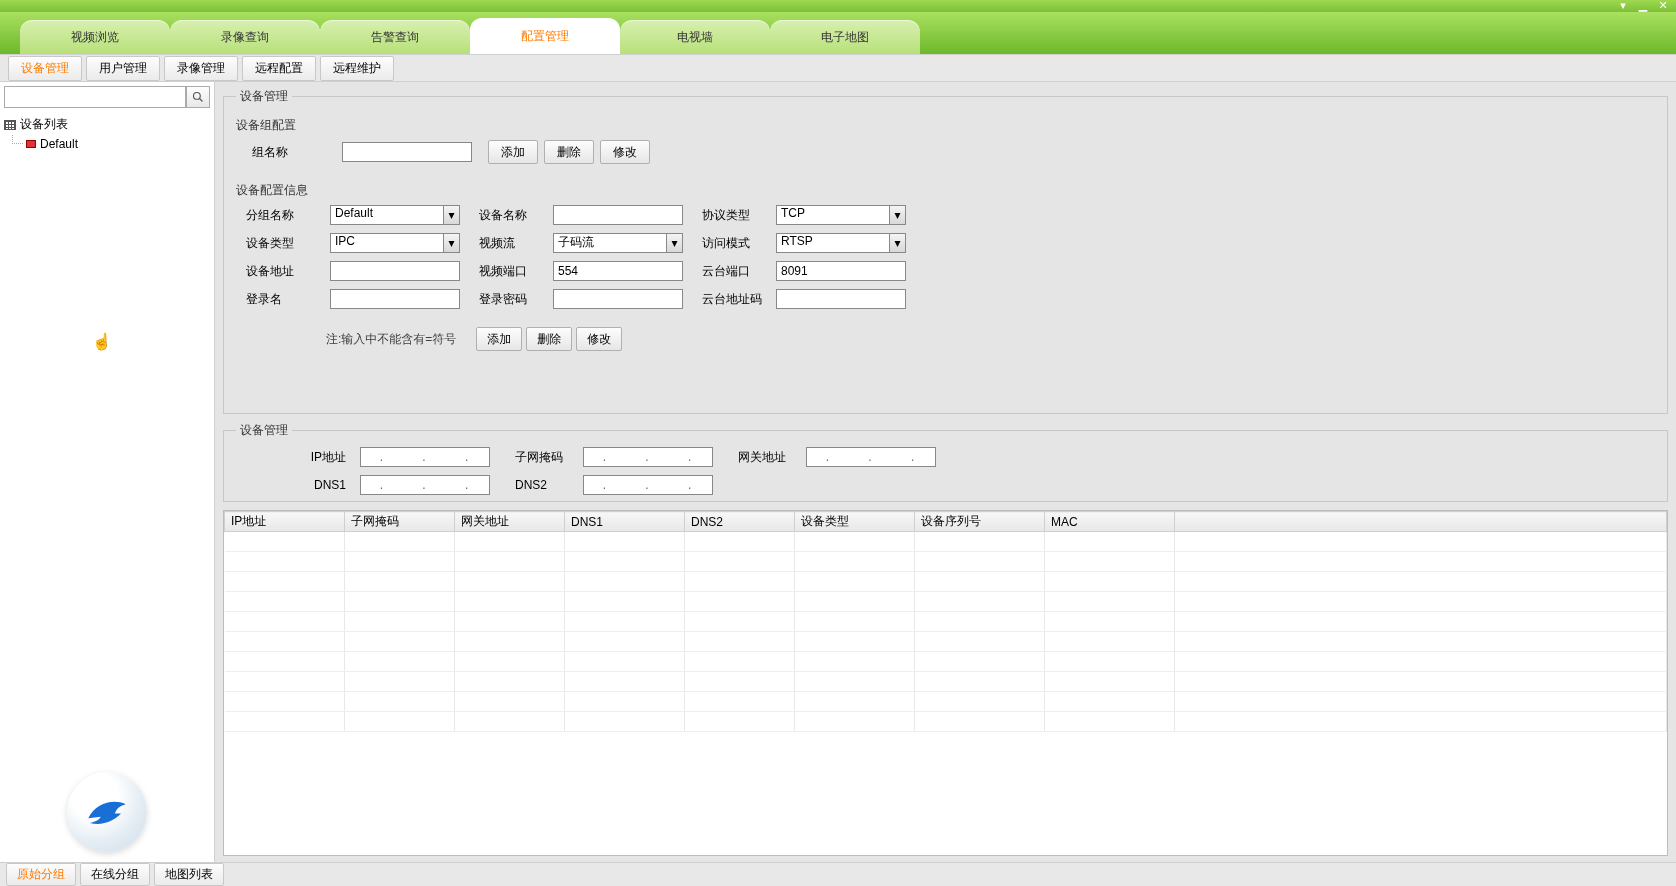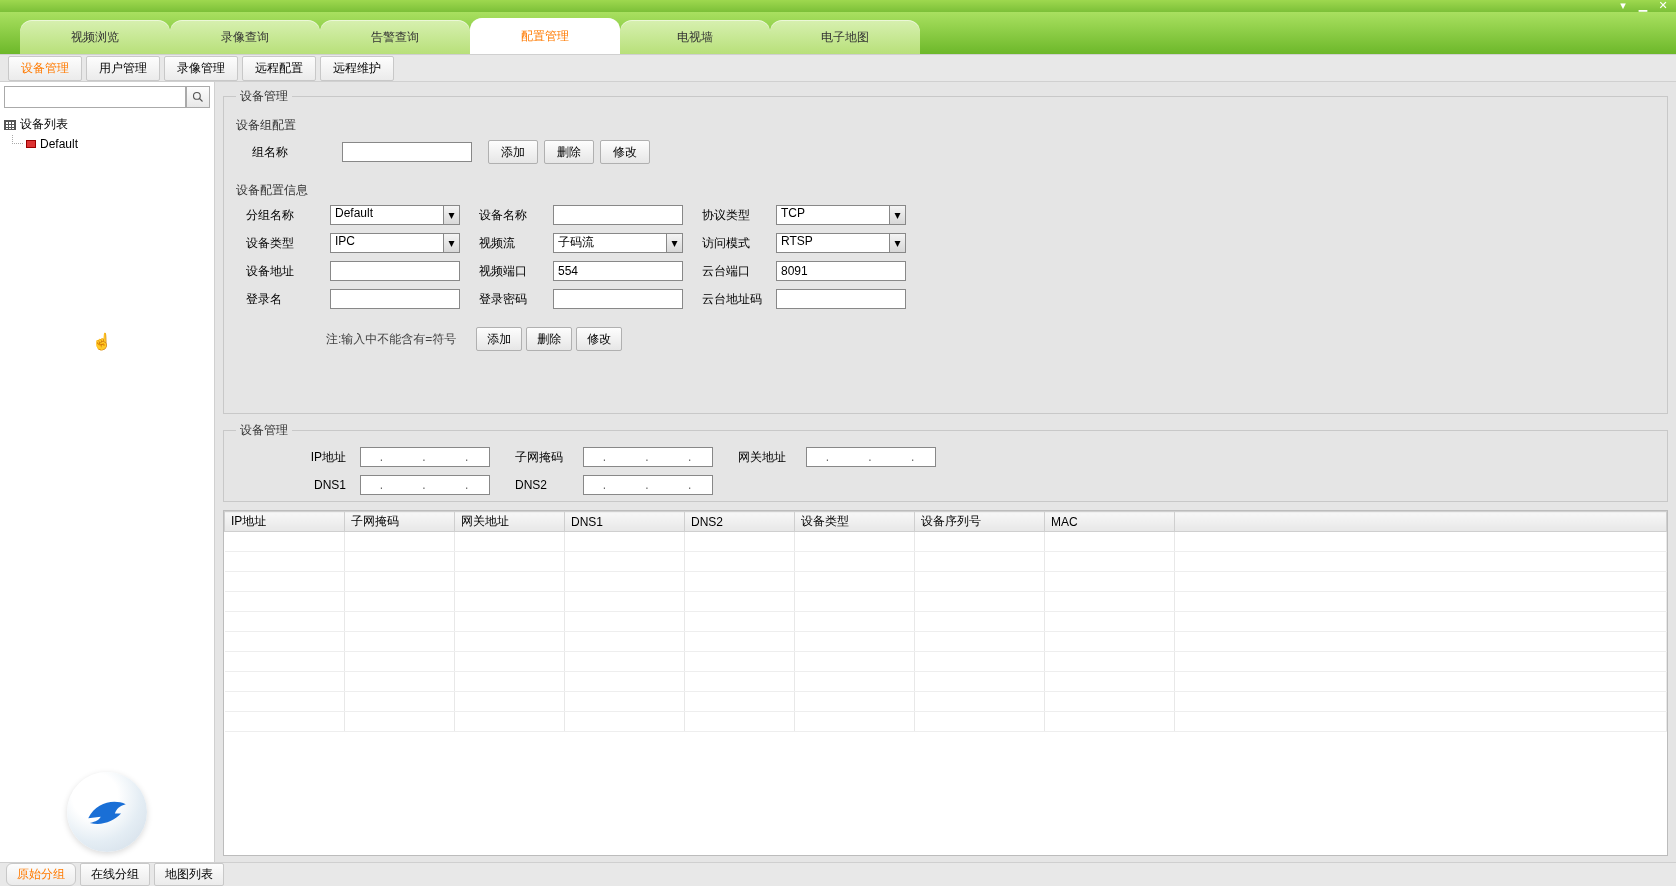--- a/index.html
+++ b/index.html
@@ -69,21 +69,21 @@
 
 
 .tbl-wrap { border:1px solid #bcbcbc; background:#fff; flex:1; overflow:hidden;}
 .tbl { width:100%; border-collapse:collapse; table-layout:fixed;}
 .tbl th { background:linear-gradient(#f7f7f7,#e7e7e7); border:1px solid #cfcfcf; height:20px; text-align:left; padding:0 6px; font-weight:normal;}
 .tbl td { border-right:1px solid #e8e8e8; border-bottom:1px solid #eee; height:20px;}
 
 
 .bottombar { height:24px; background:#e8e8e8; border-top:1px solid #cfcfcf; display:flex; align-items:center; padding-left:6px; gap:4px;}
 .btab { padding:2px 10px; background:linear-gradient(#fdfdfd,#ebebeb); border:1px solid #c8c8c8; border-radius:2px; cursor:pointer;}
-.btab.active { color:#ff7a00;border-radius:6px; }
+.btab.active { color:#ff7a00; }
 
 .cursor-hand { position:absolute; left:92px; top:250px; pointer-events:none; font-size:16px; color:#000;}
 </style>
 </head>
 <body>
 
 <div class="titlebar">
   <div class="win-controls">
     <span>▾</span>
     <span>▁</span>

